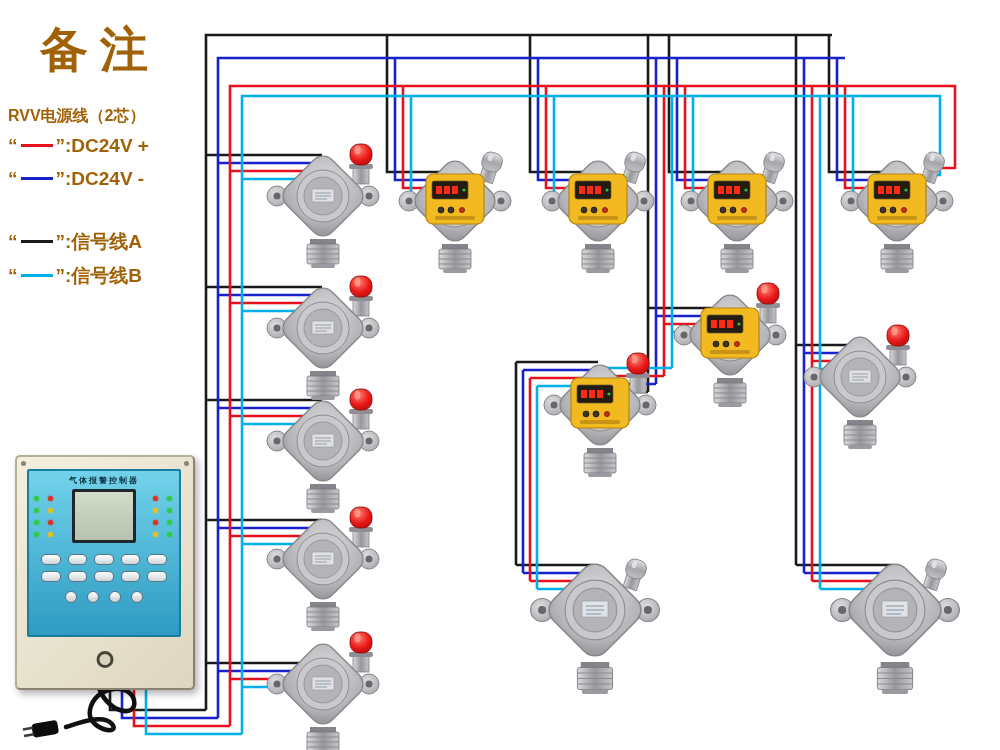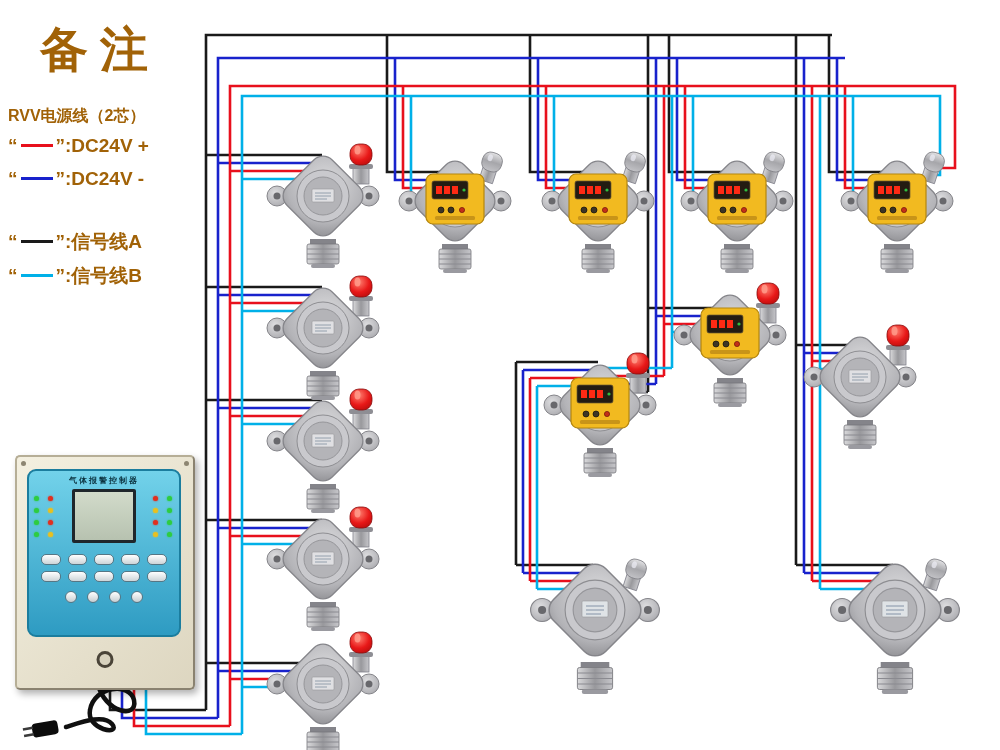--- a/index.html
+++ b/index.html
@@ -15,21 +15,21 @@
   .lg-line{font-size:16px;font-weight:bold;line-height:1.55;white-space:nowrap;}
   .lg-item{font-size:19px;font-weight:bold;line-height:1.75;display:flex;align-items:center;white-space:nowrap;}
   .sw{display:inline-block;width:32px;height:3px;margin:0 3px;}
 
   
   .controller{position:absolute;left:15px;top:455px;width:180px;height:235px;z-index:2;
       background:linear-gradient(135deg,#f4f0e0,#ddd6c0);border:2px solid #b6ae96;
       border-right-color:#8a8270;border-bottom-color:#8a8270;border-radius:5px;
       box-shadow:3px 4px 7px rgba(0,0,0,.3);box-sizing:border-box;}
   .ctrl-panel{position:absolute;left:10px;top:12px;width:154px;height:168px;
-      background:linear-gradient(180deg,#72d2ea,#2e9bc2);border:2px solid #1b7d9e;border-radius:9px;
+      background:linear-gradient(180deg,#72d2ea,#2e9bc2);border:2px solid #1b7d9e;border-radius:2px;
       padding:4px 5px;box-sizing:border-box;}
   .ctrl-label{font-size:8px;color:#0b3340;text-align:center;letter-spacing:2px;font-weight:bold;}
   .ctrl-mid{display:flex;justify-content:space-between;align-items:center;margin-top:3px;}
   .led-grid{display:grid;grid-template-columns:repeat(2,7px);gap:7px 7px;}
   .led{width:5px;height:5px;border-radius:50%;}
   .led.g{background:#2ecc40;box-shadow:0 0 2px #2ecc40;}
   .led.r{background:#e03020;box-shadow:0 0 2px #e03020;}
   .led.y{background:#e8c020;box-shadow:0 0 2px #e8c020;}
   .ctrl-lcd{width:58px;height:48px;background:linear-gradient(180deg,#d2dbca,#b7c2b0);
       border:3px solid #1f262b;border-radius:2px;}

